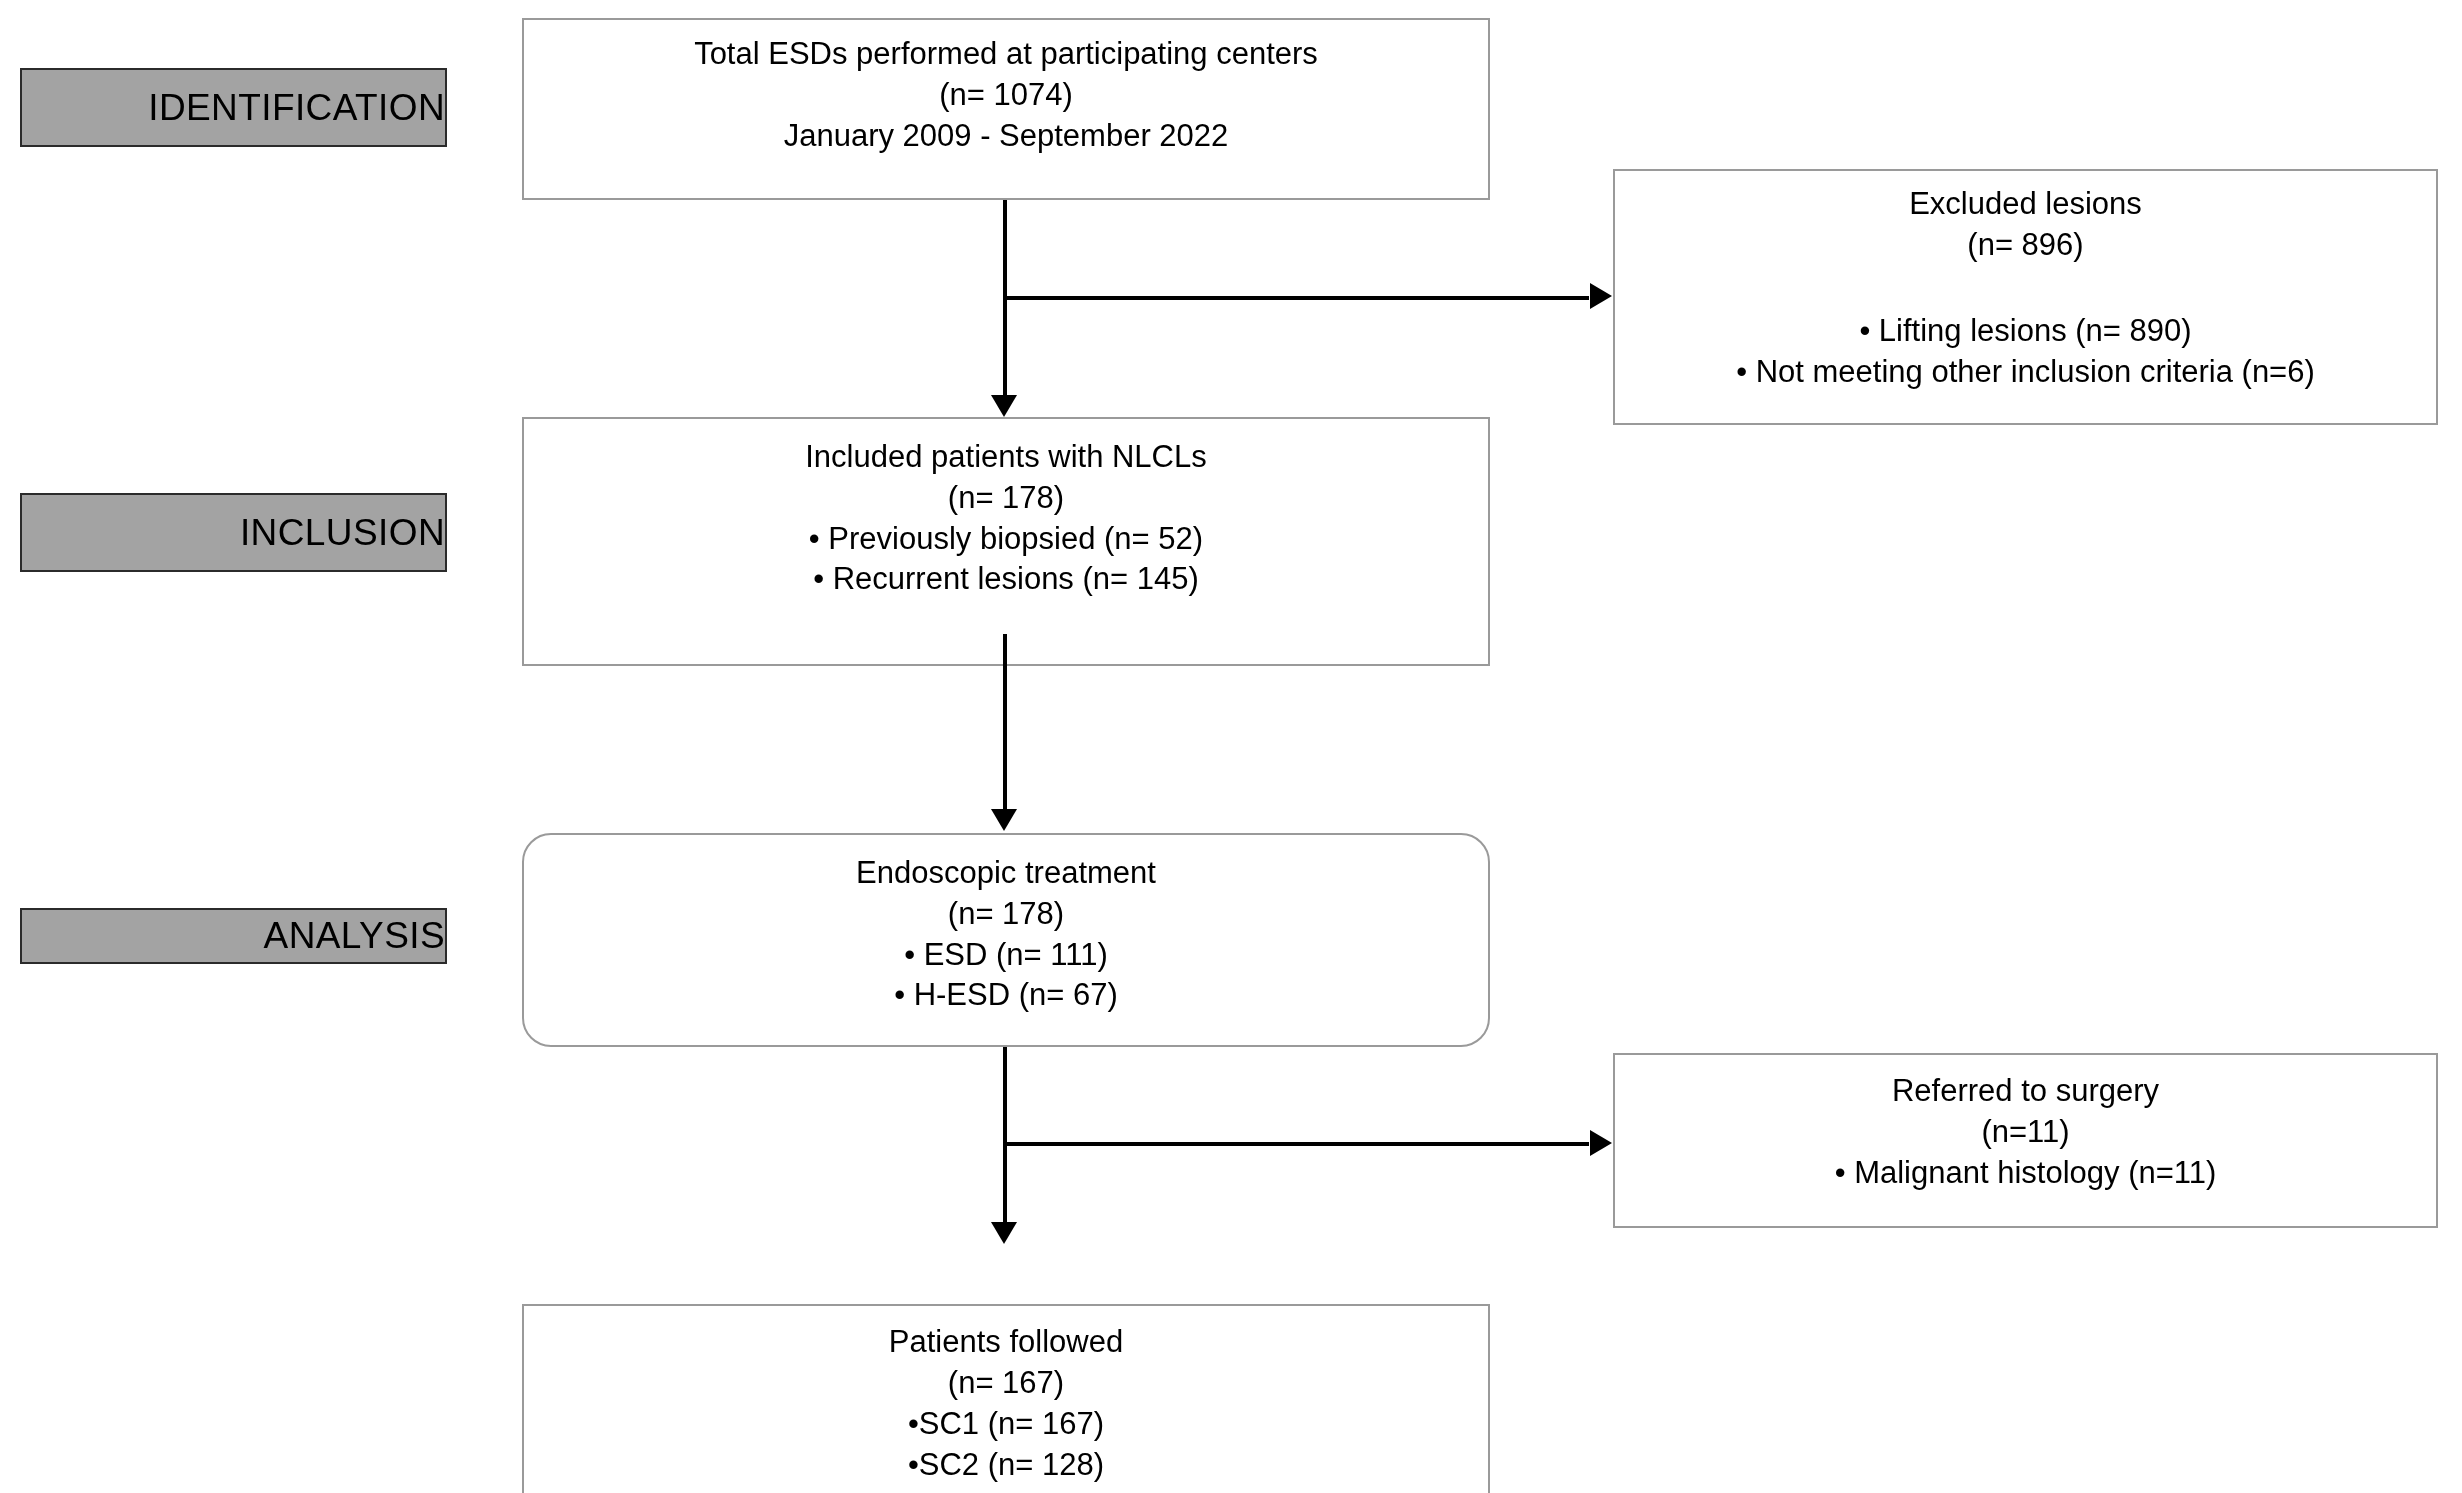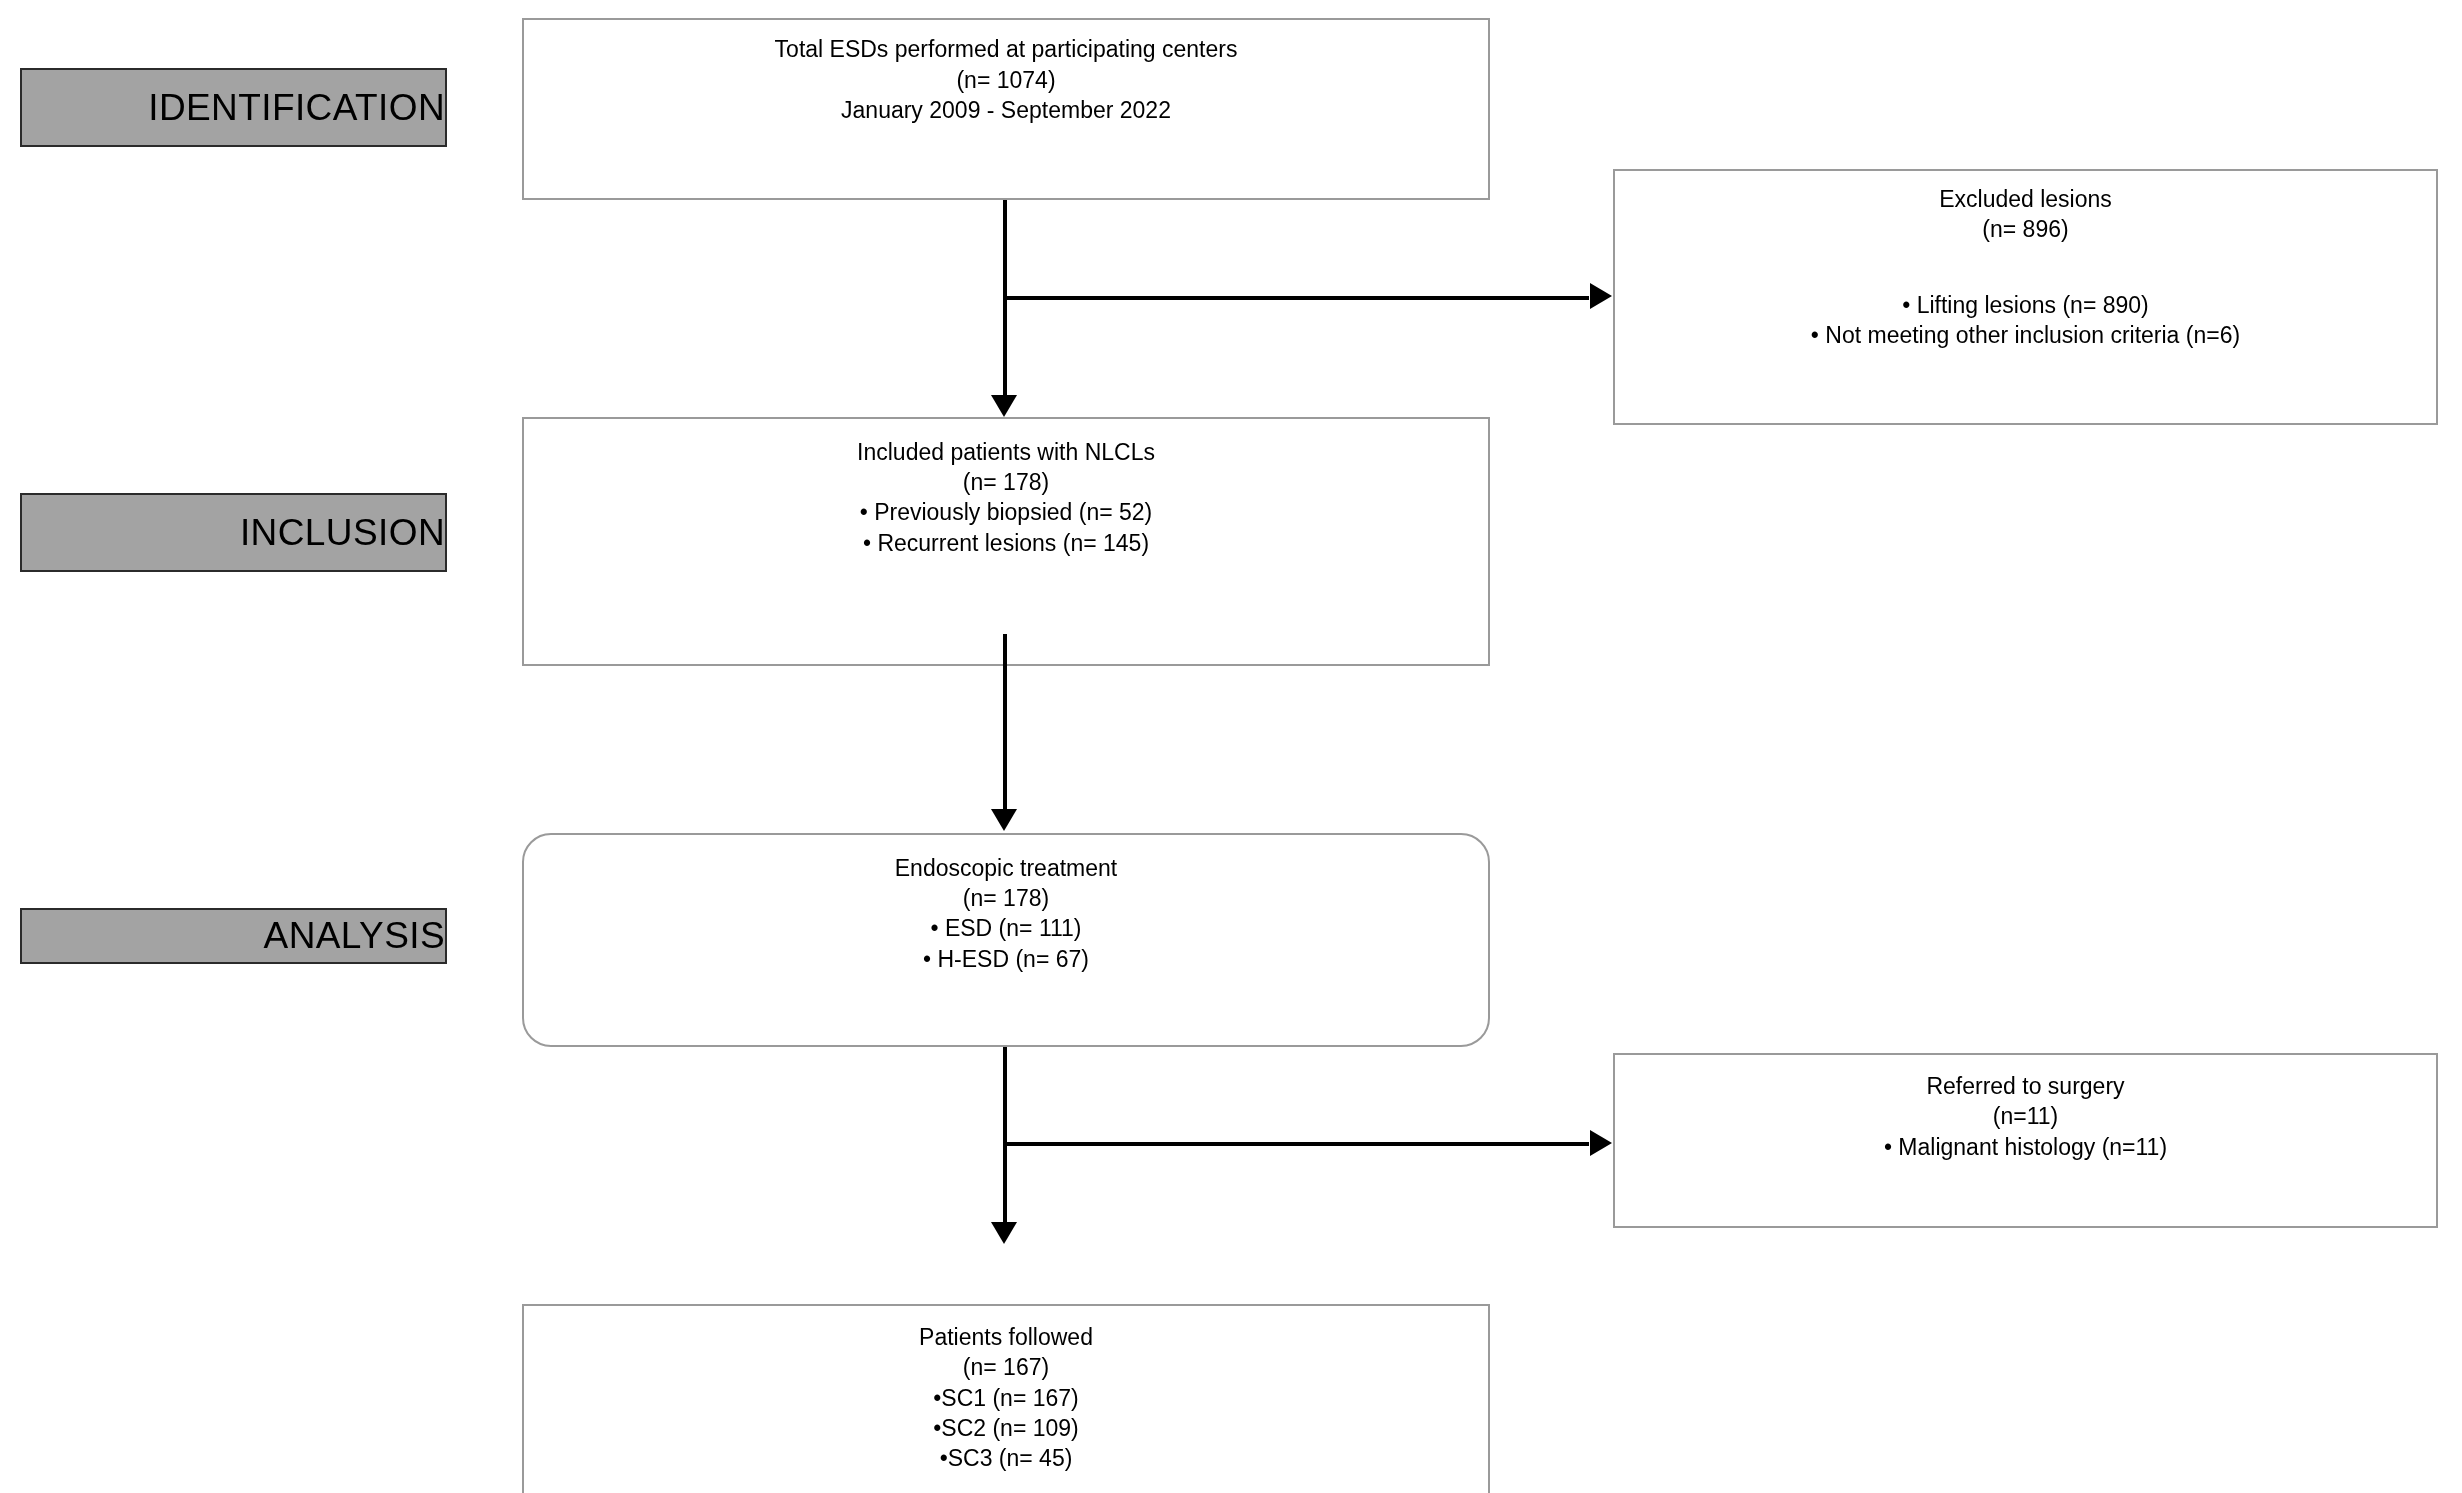--- a/index.html
+++ b/index.html
@@ -40,21 +40,21 @@
     position: absolute;
     box-sizing: border-box;
     border: 2.4px solid #9a9a9a;
     background: #ffffff;
     display: flex;
     flex-direction: column;
     align-items: center;
     justify-content: flex-start;
     padding-top: 11.3px;
     text-align: center;
-    font-size: 23px;
+    font-size: 31px;
     line-height: 1.32;
     color: #000000;
   }
   .flow-box .line {
     display: block;
     white-space: nowrap;
   }
   .flow-box .bullet-line {
     display: block;
     white-space: nowrap;
@@ -134,21 +134,21 @@
   <div class="flow-box" style="left:1613px; top:1053px; width:825px; height:175px; padding-top:16px;">
     <span class="line">Referred to surgery</span>
     <span class="line">(n=11)</span>
     <span class="bullet-line">• Malignant histology (n=11)</span>
   </div>
 
   <div class="flow-box" style="left:522px; top:1304px; width:968px; height:234px; padding-top:16px;text-align:center;">
     <span class="line">Patients followed</span>
     <span class="line">(n= 167)</span>
     <span class="bullet-line">•SC1 (n= 167)</span>
-    <span class="bullet-line">•SC2 (n= 109)</span>
+    <span class="bullet-line">•SC2 (n= 128)</span>
     <span class="bullet-line">•SC3 (n= 45)</span>
   </div>
 
   <div class="conn v-line" style="left:1003px; top:200px; width:4px; height:198px;"></div>
   <div class="arrow-down" style="left:991px; top:395px;"></div>
 
   <div class="conn h-line" style="left:1003px; top:296px; width:586px; height:4px;"></div>
   <div class="arrow-right" style="left:1590px; top:283px;"></div>
 
   <div class="conn v-line" style="left:1003px; top:634px; width:4px; height:176px;"></div>

